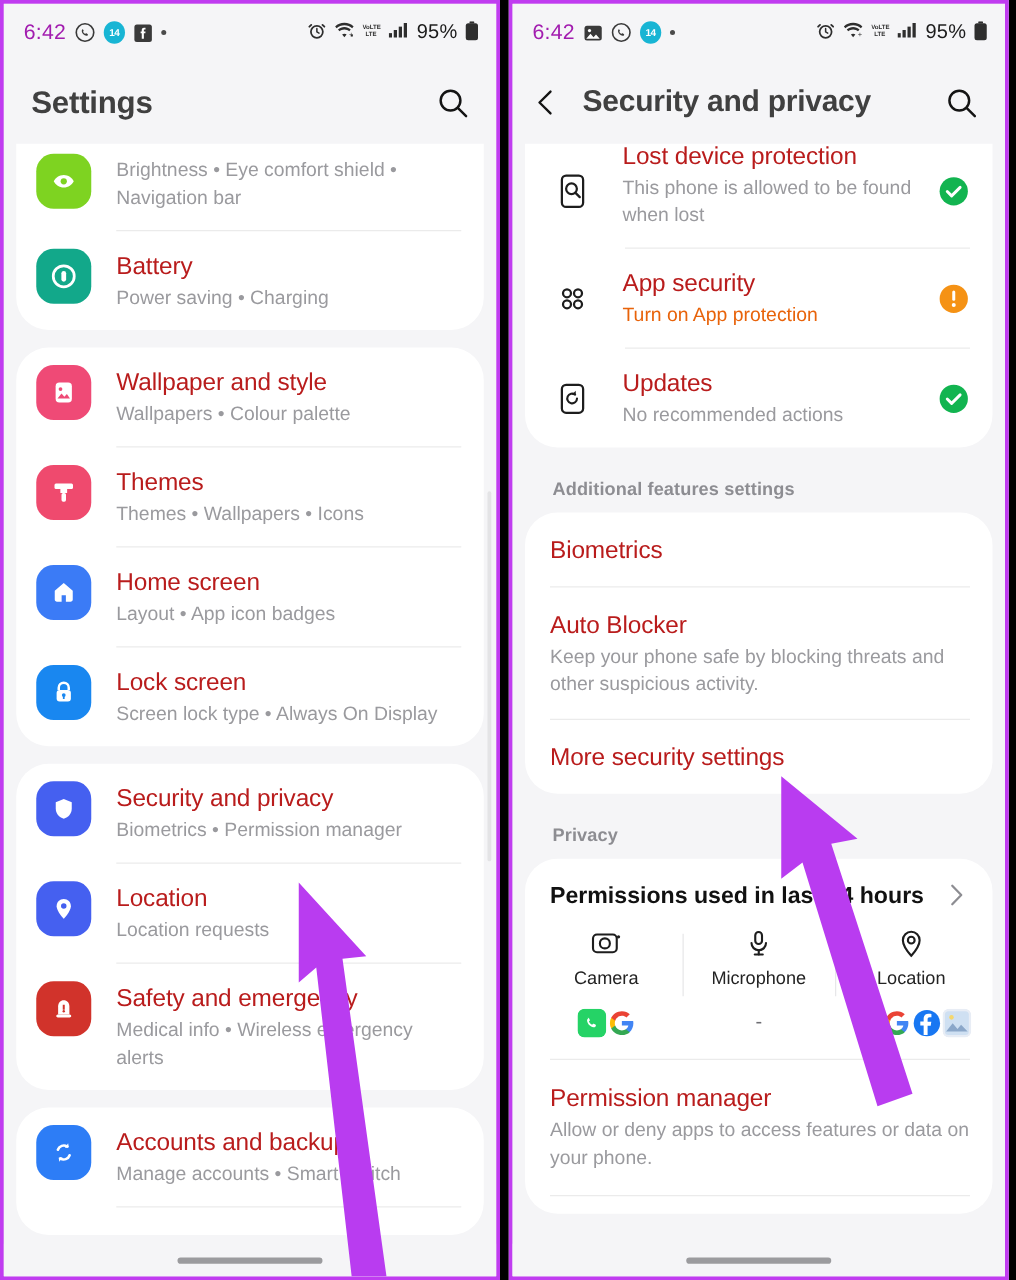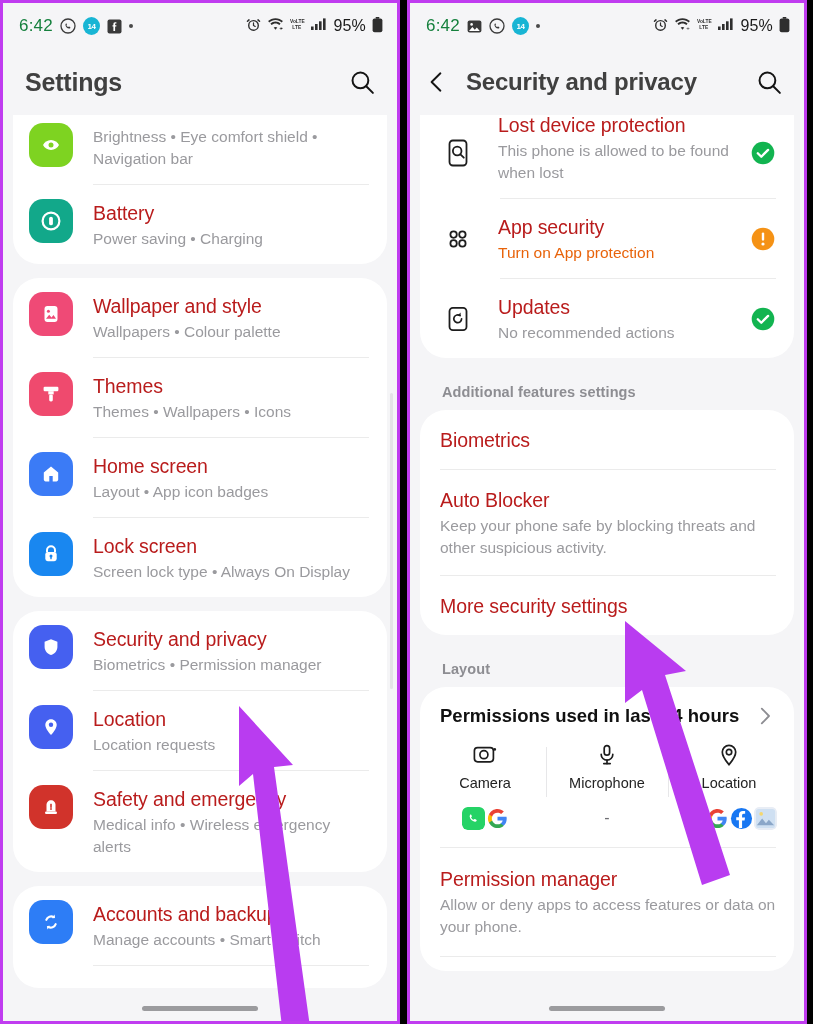--- a/index.html
+++ b/index.html
@@ -22,21 +22,21 @@
   .phone.left  { border-right-width: 3px; }
   .phone.right { margin-left: 7px; border-left-width: 3px; }
 
   
   .statusbar {
     height: 46px; display: flex; align-items: center;
     padding: 0 14px 0 16px; justify-content: space-between;
     background: #f5f5f7;
   }
   .sb-left { display: flex; align-items: center; gap: 7px; }
-  .sb-time { font-size: 17px; color: #15803d; font-weight: 400; letter-spacing: .2px; }
+  .sb-time { font-size: 17px; color: #a21caf; font-weight: 400; letter-spacing: .2px; }
   .sb-right { display: flex; align-items: flex-start; gap: 6px; }
   .sb-pct { font-size: 16px; color: #1b1b1b; letter-spacing: .2px; }
 
   .ic { display: inline-flex; align-items: center; justify-content: center; }
   .ic svg { display: block; }
 
   .badge-blue {
     width: 17px; height: 18px; border-radius: 50%;
     background: #18b5d4; color: #fff; font-size: 8px;
     display: flex; align-items: center; justify-content: center;
@@ -535,21 +535,21 @@
           </div>
         </div>
         <div class="sep full"></div>
         <div class="row plain">
           <div class="txt">
             <div class="t1">More security settings</div>
           </div>
         </div>
       </div>
 
-      <div class="section-label">Layout</div>
+      <div class="section-label">Privacy</div>
 
       <div class="card">
         <div class="perm-head">
           <div class="ph-t">Permissions used in last 24 hours</div>
           <div class="ic">
             <svg width="22" height="22" viewBox="0 0 22 22">
                 <path d="M7.8 3.6L15 11l-7.2 7.4" fill="none" stroke="#8d8d92" stroke-width="1.8" stroke-linecap="round" stroke-linejoin="round"></path>
               </svg>
           </div>
         </div>

